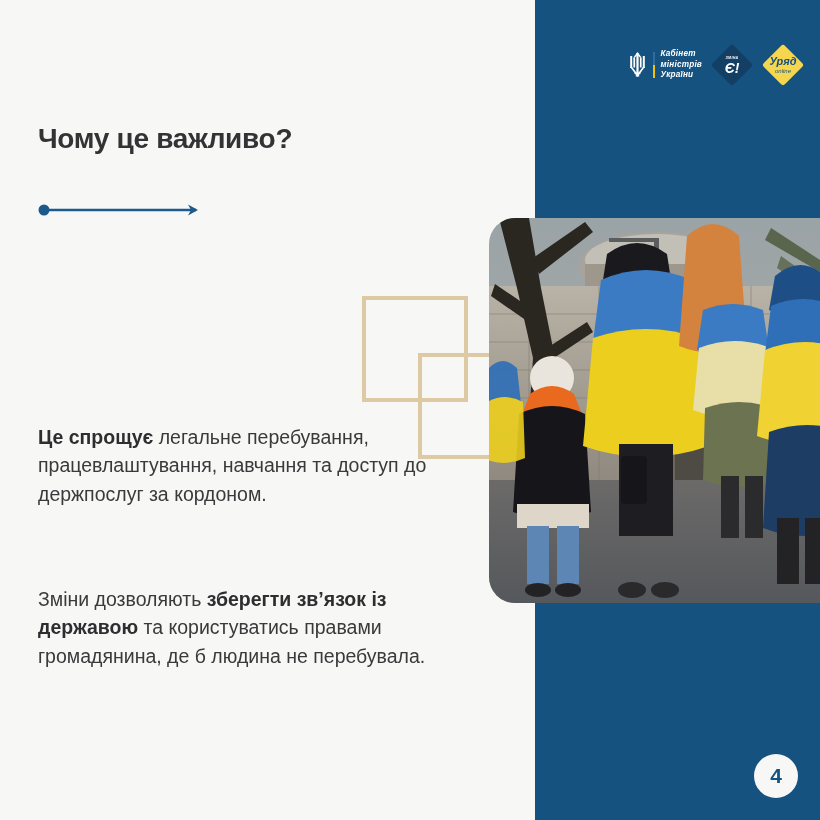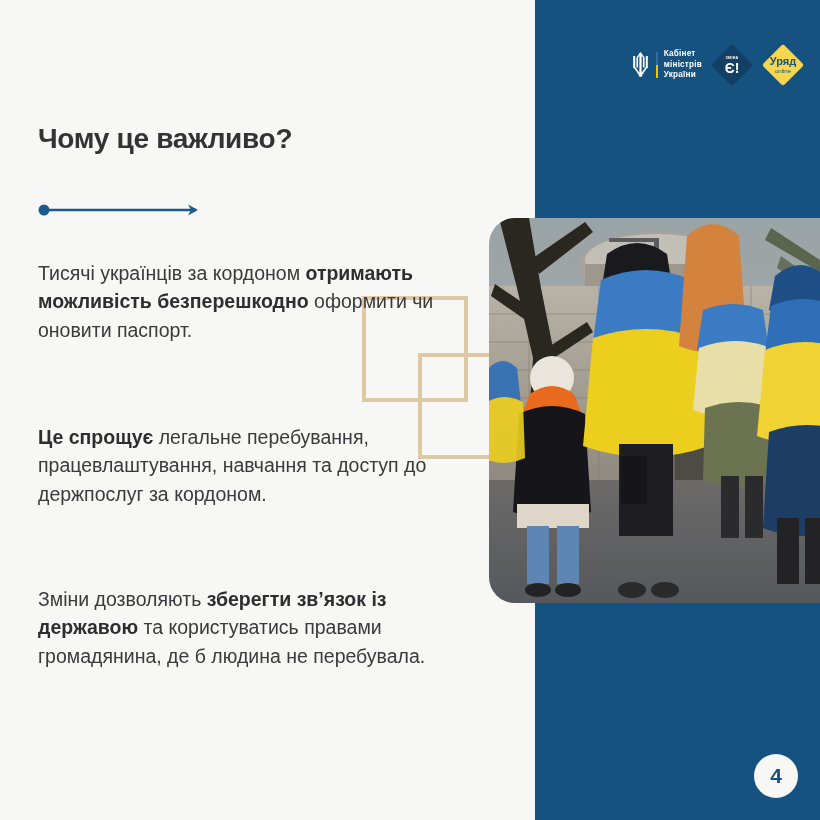--- a/index.html
+++ b/index.html
@@ -30,20 +30,21 @@
 
   
   .logo-bar {
     position: absolute;
     top: 44px;
     right: 16px;
     display: flex;
     align-items: center;
     gap: 9px;
     z-index: 6;
+    font-style: italic;
   }
   .logo-cmu {
     display: flex;
     align-items: center;
     gap: 6px;
   }
   .tryzub {
     width: 19px;
     height: 30px;
     display: block;
@@ -364,19 +365,18 @@
         <rect x="316" y="300" width="22" height="66" fill="#232326"></rect>
       </g>
 
       <g opacity=".9">
         <path d="M0 150 q14 -14 28 0 l4 36 q-18 8 -36 0 Z" fill="#2f6fb8"></path>
         <path d="M-2 184 q18 -10 36 0 l2 56 q-22 10 -42 0 Z" fill="#eccf1e"></path>
       </g>
     </svg>
   </div>
 
-  <div class="body-text p1"><span>Тисячі українців за кордоном </span><b>отримають можливість безперешкодно</b><span> оформити чи оновити паспорт.</span></div>
   <div class="body-text p3"><span>Зміни дозволяють </span><b>зберегти зв’язок із державою</b><span> та користуватись правами громадянина, де б людина не перебувала.</span></div>
   <div class="body-text p2"><b>Це спрощує</b><span> легальне перебування, працевлаштування, навчання та доступ до держпослуг за кордоном.</span></div>
 
   <div class="page-badge">4</div>
 
 </div>
 
 </body></html>

